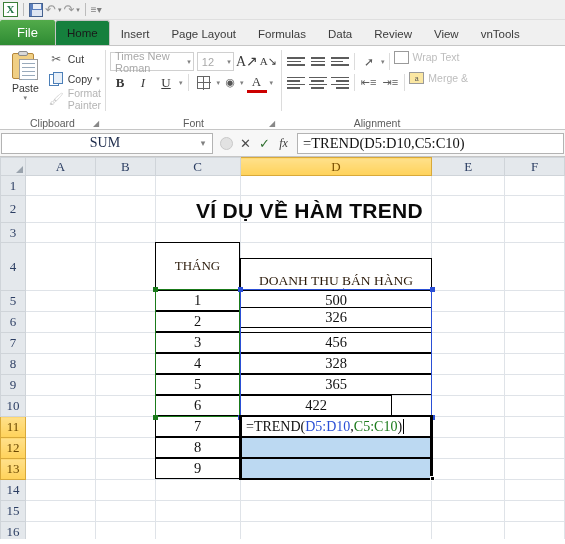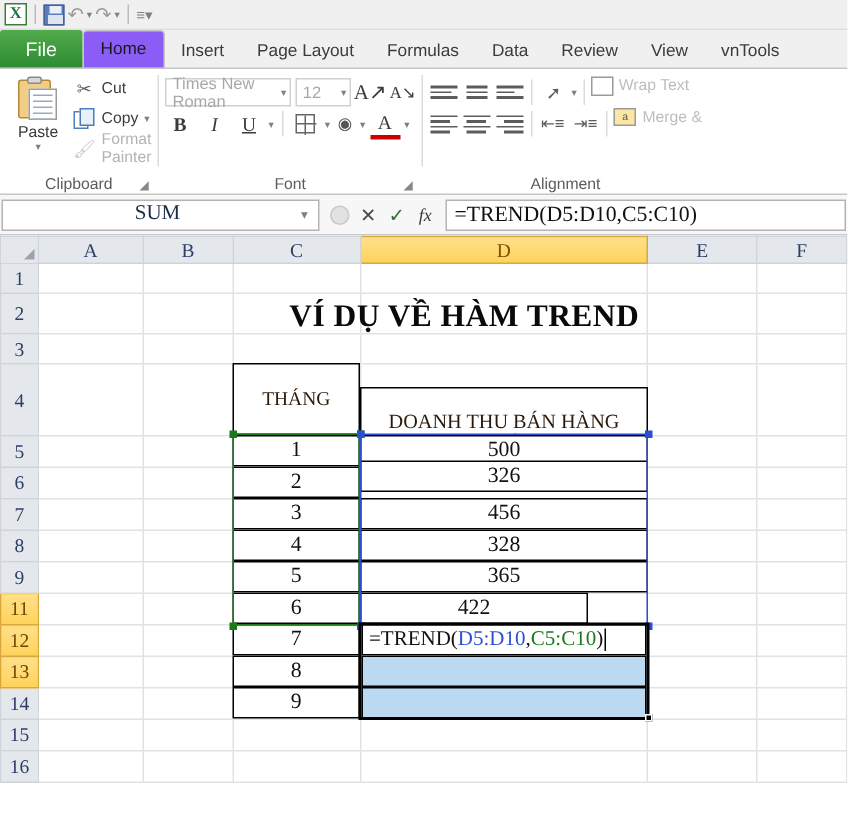--- a/index.html
+++ b/index.html
@@ -40,21 +40,21 @@
   .tab {
     font-size: 11.5px; color: #3b3b3b; padding: 0 11px;
     height: 22px; line-height: 22px; cursor: default; white-space: nowrap;
   }
   .tab.file {
     background: linear-gradient(to bottom, #52ab4a, #2e8b33);
     color: #fff; height: 25px; line-height: 25px;
     border-radius: 2px 2px 0 0; padding: 0 17px; font-size: 13px;
   }
   .tab.active {
-    background: #8b5cf6; border: 1px solid #c6c6c6; border-bottom: none;
+    background: #15803d; border: 1px solid #c6c6c6; border-bottom: none;
     border-radius: 3px 3px 0 0; height: 25px; line-height: 24px; color: #1a1a1a;
   }
 
   
   .ribbon {
     height: 84px; background: #fff;
     border-bottom: 1px solid #c6c6c6;
     display: flex; position: relative;
   }
   .grp { position: relative; height: 84px; display: flex; flex-direction: column; }
@@ -161,21 +161,21 @@
   }
   .colhdr.sel { background: linear-gradient(to bottom,#ffe08a,#ffd25a); border-color:#d8a93a; color:#7a4f00; }
   .rowhdr.sel { background: linear-gradient(to bottom,#ffe08a,#ffd25a); border-color:#d8a93a; color:#6b4800; }
   td.cell { border-right: 1px solid #dfe3e8; border-bottom: 1px solid #dfe3e8; background:#fff; padding:0; }
   .corner { background:#e4e8ec; border:1px solid #cfd4d9; position: relative; }
   .corner:after{content:"";position:absolute;right:2px;bottom:2px;border-left:7px solid transparent;border-bottom:7px solid #9aa3ad;}
 
   
   .ov { position: absolute; }
   .title-txt {
-    font-family: Liberation Serif, serif; font-weight: bold;
+    font-family: Liberation Sans, sans-serif; font-weight: bold;
     font-size: 21px; color: #0a0a0a; text-align: center; white-space: nowrap;
     letter-spacing: .3px;
     padding-left: 32px;
   }
   .tbl-cell {
     position: absolute; border: 1px solid #000; background: #fff;
     font-family: "Liberation Serif", serif; font-size: 14.5px; color: #111;
     display: flex; align-items: center; justify-content: center; text-align:center;
     line-height: 1.05;
   }
@@ -491,20 +491,29 @@
       <tr style="height:21px">
             <th class="rowhdr">9</th>
             <td class="cell"></td>
             <td class="cell"></td>
             <td class="cell"></td>
             <td class="cell"></td>
             <td class="cell"></td>
             <td class="cell"></td>
           </tr>
       <tr style="height:21px">
+            <th class="rowhdr">10</th>
+            <td class="cell"></td>
+            <td class="cell"></td>
+            <td class="cell"></td>
+            <td class="cell"></td>
+            <td class="cell"></td>
+            <td class="cell"></td>
+          </tr>
+      <tr style="height:21px">
             <th class="rowhdr sel">11</th>
             <td class="cell"></td>
             <td class="cell"></td>
             <td class="cell"></td>
             <td class="cell"></td>
             <td class="cell"></td>
             <td class="cell"></td>
           </tr>
       <tr style="height:21px">
             <th class="rowhdr sel">12</th>

